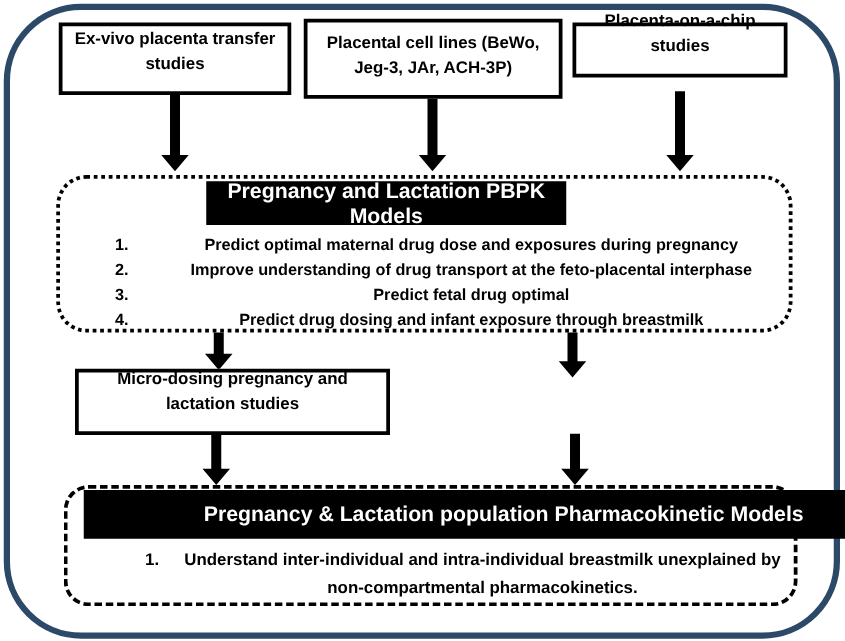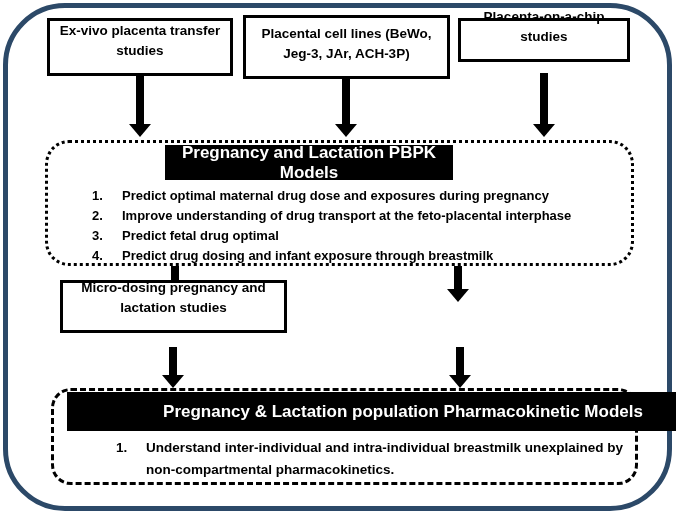--- a/index.html
+++ b/index.html
@@ -35,21 +35,21 @@
     text-align: center;
     font-weight: bold;
     color: #000000;
     font-size: 13.5px;
     line-height: 1.5;
     padding: 12px 6px;
   }
   #box-top-1 { left: 47px;  top: 18px;  width: 186px; height: 58px; }
   #box-top-2 { left: 243px; top: 15px;  width: 207px; height: 64px; }
   #box-top-3 { left: 458px; top: 18px;  width: 172px; height: 44px; }
-  #box-mid-1 { left: 60px;  top: 280px; width: 227px; height: 53px; }
+  #box-mid-1 { left: 60px;  top: 295px; width: 252px; height: 53px; }
   #box-mid-2 { left: 293px; top: 301px; width: 348px; height: 47px; }
 
   .arrow {
     position: absolute;
     width: 24px;
   }
   .arrow .stem {
     position: absolute;
     left: 50%;
     transform: translateX(-50%);
@@ -117,21 +117,21 @@
   #pbpk-list {
     left: 92px; top: 186px; width: 540px;
     font-size: 13px; line-height: 20px;
   }
   #poppk-list {
     left: 116px; top: 437px; width: 510px;
     font-size: 13.5px; line-height: 22px;
   }
   .num-item { display: flex; }
   .num-item .num { width: 30px; flex: 0 0 30px; }
-  .num-item .txt { flex: 1; }
+  .num-item .txt { flex: 1; text-align: center; }
 </style>
 </head>
 <body>
 
 <div class="stage">
   <div class="outer-frame"></div>
 
   <div class="node" id="box-top-1">
     <span>Ex-vivo placenta transfer studies</span>
   </div>

